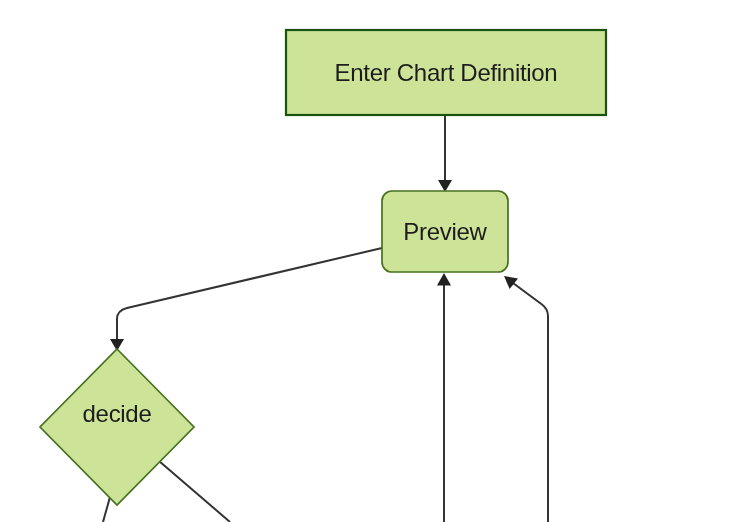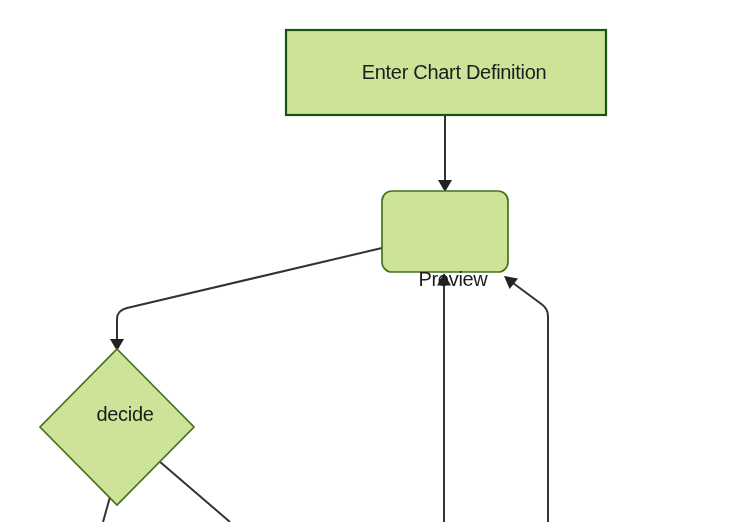--- a/index.html
+++ b/index.html
@@ -43,29 +43,28 @@
   .arrowhead {
     fill: var(--arrowhead);
     stroke: none;
   }
   .node-label {
     position: absolute;
     display: flex;
     align-items: center;
     justify-content: center;
     text-align: center;
-    font-size: 20px;
+    font-size: 24px;
     letter-spacing: -0.3px;
     color: var(--text);
     pointer-events: none;
     white-space: nowrap;
-    padding-left: 8px;
   }
   .label-enter { left: 286px; top: 30px;  width: 320px; height: 85px; }
-  .label-preview { left: 382px; top: 191px; width: 126px; height: 81px; margin-top: 48px; }
+  .label-preview { left: 382px; top: 191px; width: 126px; height: 81px; }
   .label-decide { left: 40px;  top: 336px; width: 154px; height: 156px; }
 </style>
 </head>
 <body>
 
 <div class="canvas">
 
   <svg class="diagram-layer" width="740" height="522" viewBox="0 0 740 522">
 
     <path class="edge" d="M 445,115 L 445,182"></path>

